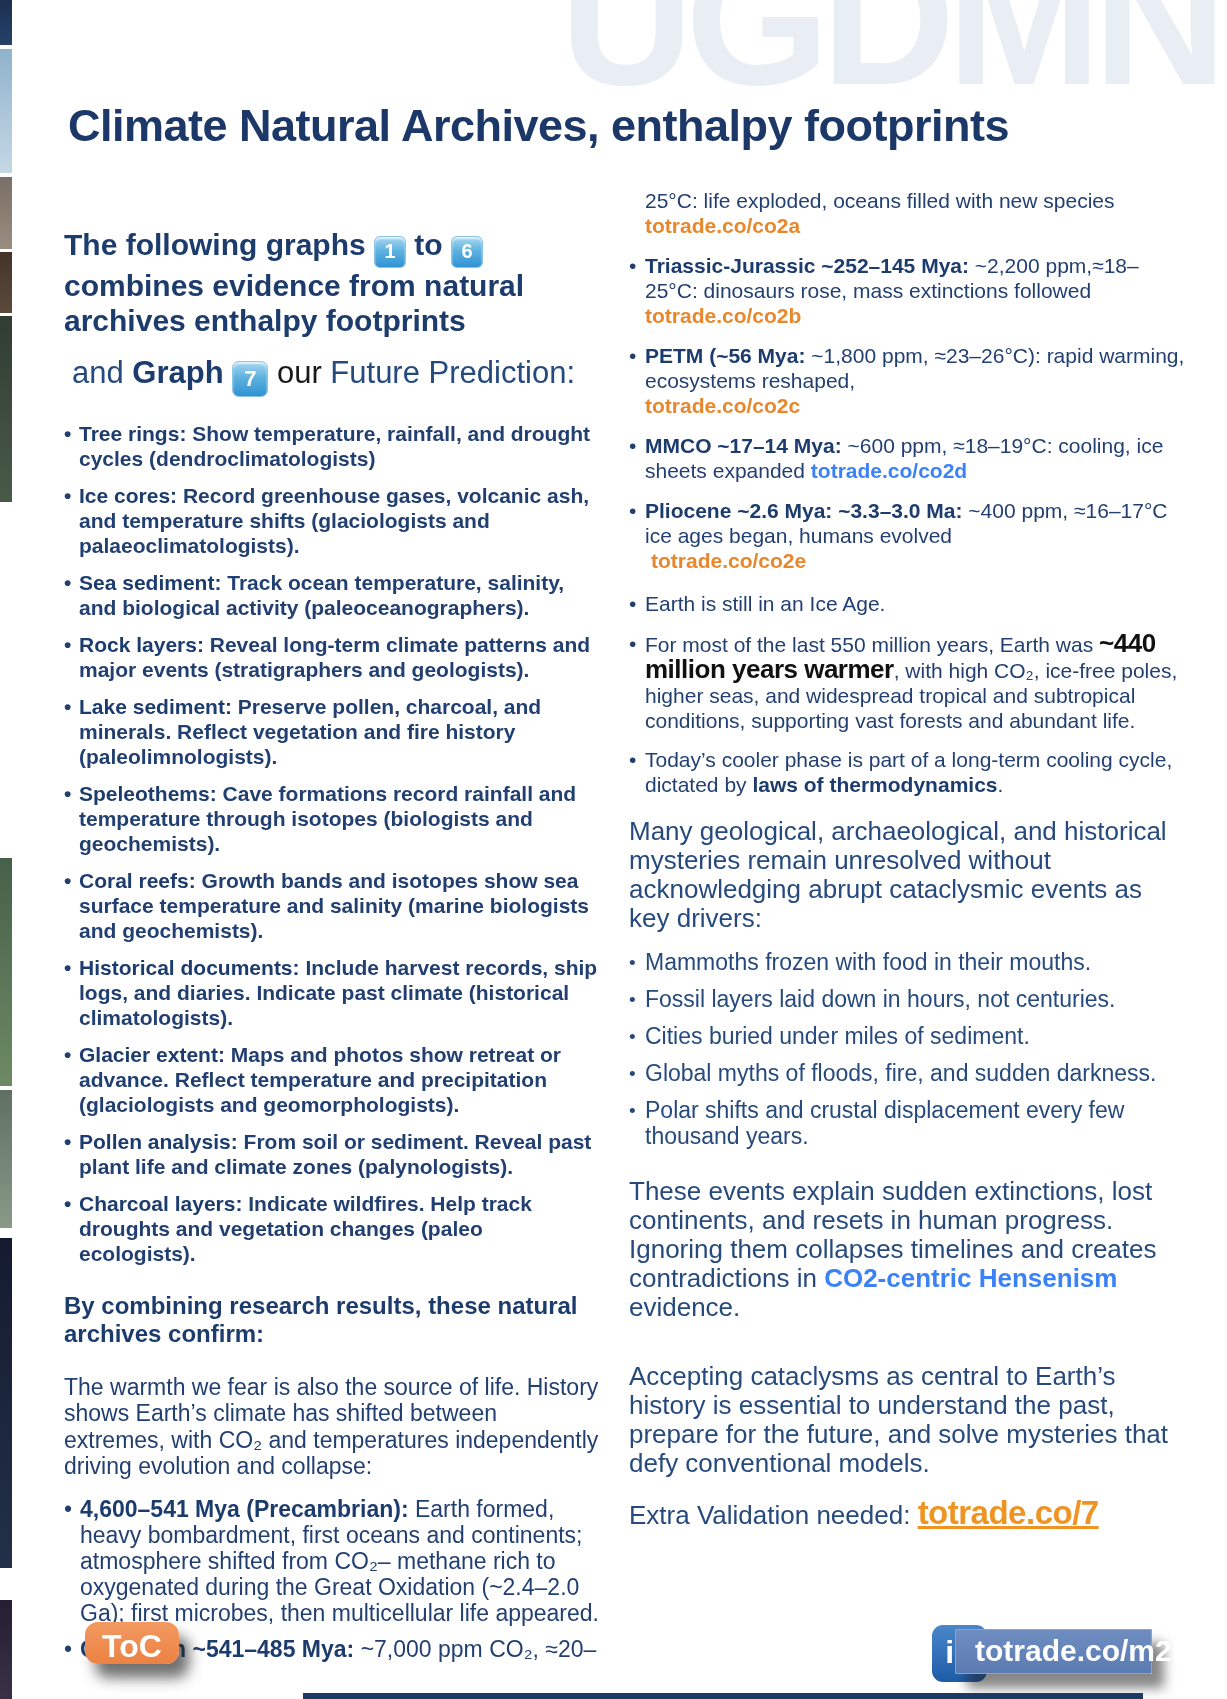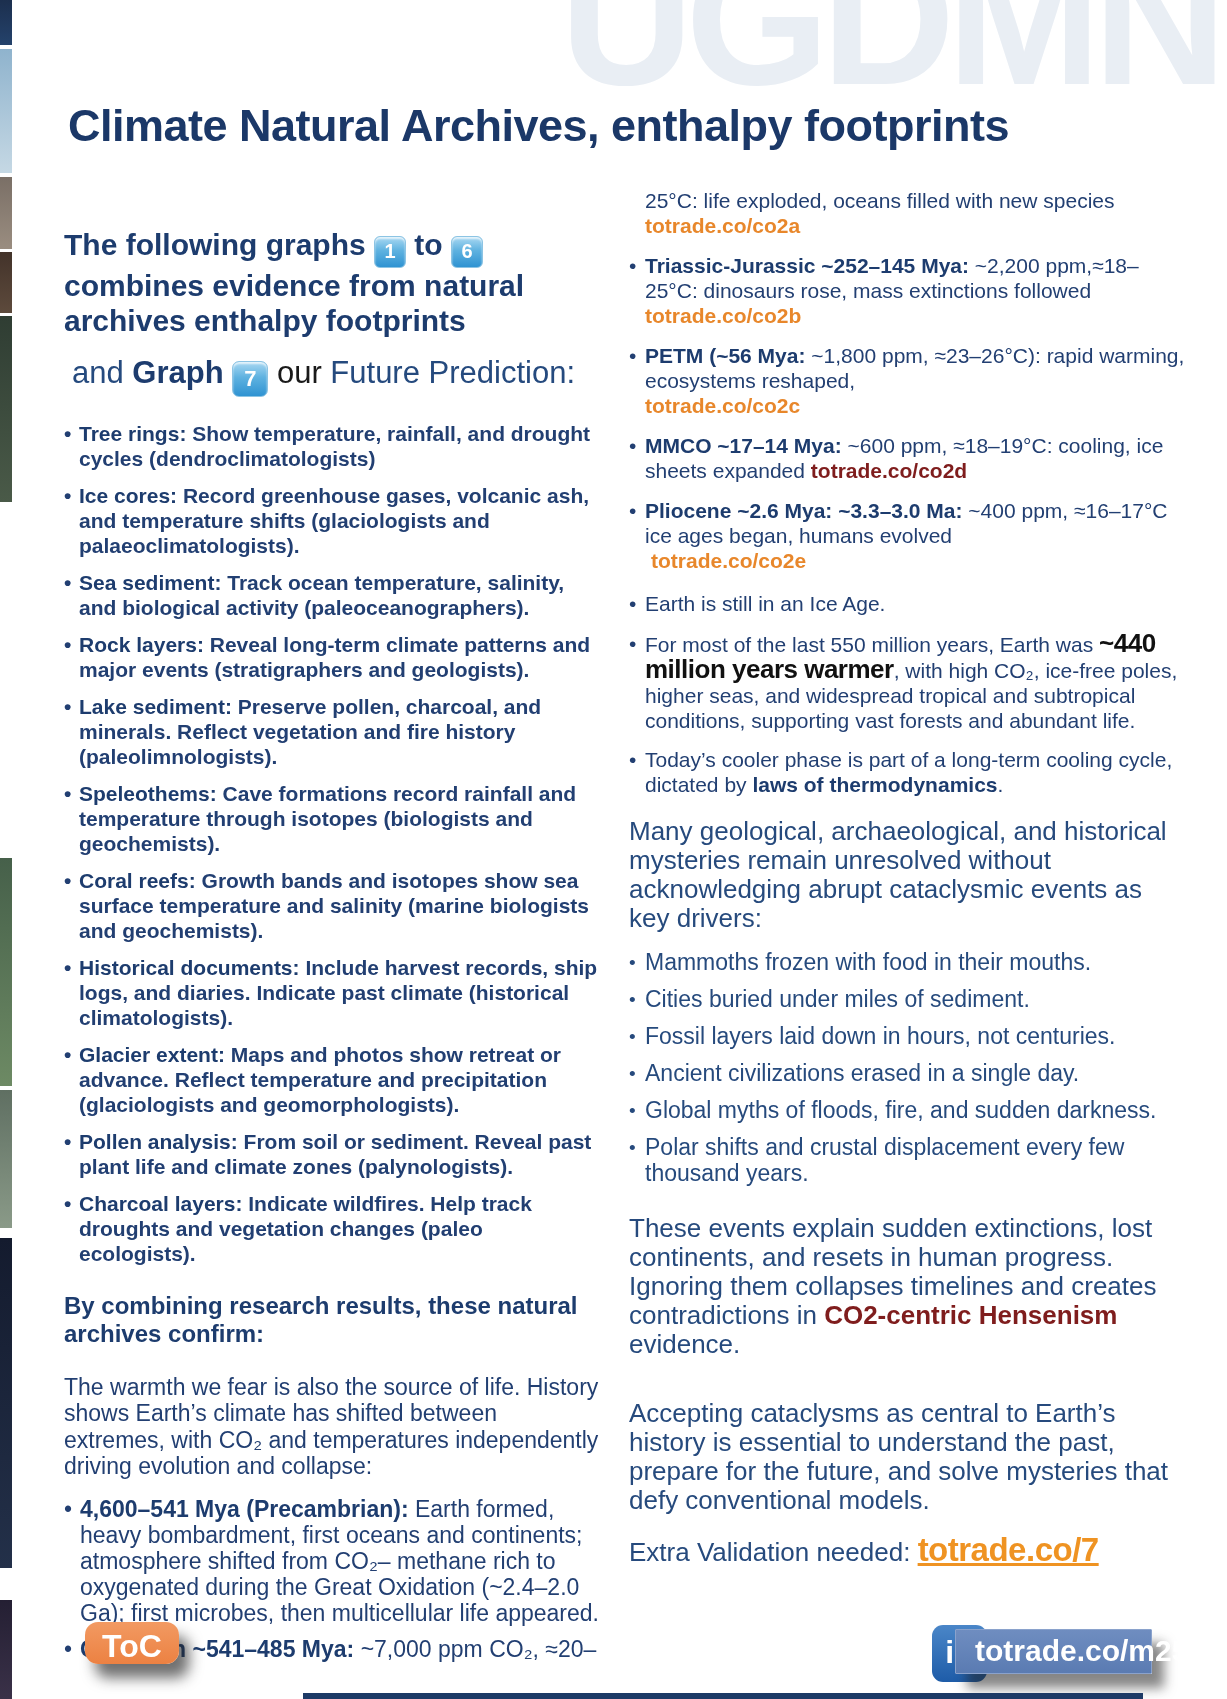--- a/index.html
+++ b/index.html
@@ -42,21 +42,21 @@
   .confirm-h { margin-top:26px; font-size:24px; font-weight:bold; line-height:28px; color:#1d3c6e; }
   .para-md { margin-top:26px; font-size:23px; line-height:26.5px; }
   .tl { position:relative; padding-left:16px; margin-top:16px; font-size:23px; line-height:26px; }
   .tl::before { content:"\2022"; position:absolute; left:0; top:0; }
   .tl b { color:#1d3c6e; }
 
   .cont { padding-left:16px; font-size:21px; line-height:25px; }
   .rb { position:relative; padding-left:16px; margin-top:15px; font-size:21px; line-height:25px; }
   .rb::before { content:"\2022"; position:absolute; left:0; top:0; }
   .rb b { color:#1d3c6e; }
-  .link { color:#7f1d1d; font-weight:bold; text-decoration:none; }
+  .link { color:#3b82f6; font-weight:bold; text-decoration:none; }
   .link-block { display:block; color:#e8872b; font-weight:bold; text-decoration:none; }
   .warm { color:#111; font-weight:bold; font-size:26px; letter-spacing:-0.5px; }
   .bold-navy { font-weight:bold; color:#1d3c6e;margin-top:11px; }
 
   .para-lg { margin-top:20px; font-size:26px; line-height:29px; color:#264a7d; }
   .mb { position:relative; padding-left:16px; margin-top:11px; font-size:23px; line-height:26px; color:#264a7d; }
   .mb::before { content:"\2022"; position:absolute; left:0; top:1px; font-size:19px; }
   .events { margin-top:28px; }
   .accepting { margin-top:40px; }
   .extra { margin-top:16px; font-size:26px; color:#264a7d; }
@@ -183,23 +183,22 @@
     </div>
 
     <div class="rb" style="margin-top:14px;">
       <span>Today’s cooler phase is part of a long-term cooling cycle, dictated by</span>
       <span class="bold-navy">laws of thermodynamics</span><span>.</span>
     </div>
 
     <div class="para-lg">Many geological, archaeological, and historical mysteries remain unresolved without acknowledging abrupt cataclysmic events as key drivers:</div>
 
     <div class="mb" style="margin-top:16px;"><span>Mammoths frozen with food in their mouths.</span></div>
+    <div class="mb"><span>Fossil layers laid down in hours, not centuries.</span></div>
     <div class="mb"><span>Cities buried under miles of sediment.</span></div>
-    <div class="mb"><span>Fossil layers laid down in hours, not centuries.</span></div>
-    <div class="mb"><span>Ancient civilizations erased in a single day.</span></div>
     <div class="mb"><span>Global myths of floods, fire, and sudden darkness.</span></div>
     <div class="mb"><span>Polar shifts and crustal displacement every few thousand years.</span></div>
 
     <div class="para-lg events">
       <span>These events explain sudden extinctions, lost continents, and resets in human progress. Ignoring them collapses timelines and creates contradictions in</span>
       <span class="link" style="font-size:26px;">CO2-centric Hensenism</span>
       <span>evidence.</span>
     </div>
 
     <div class="para-lg accepting">Accepting cataclysms as central to Earth’s history is essential to understand the past, prepare for the future, and solve mysteries that defy conventional models.</div>

